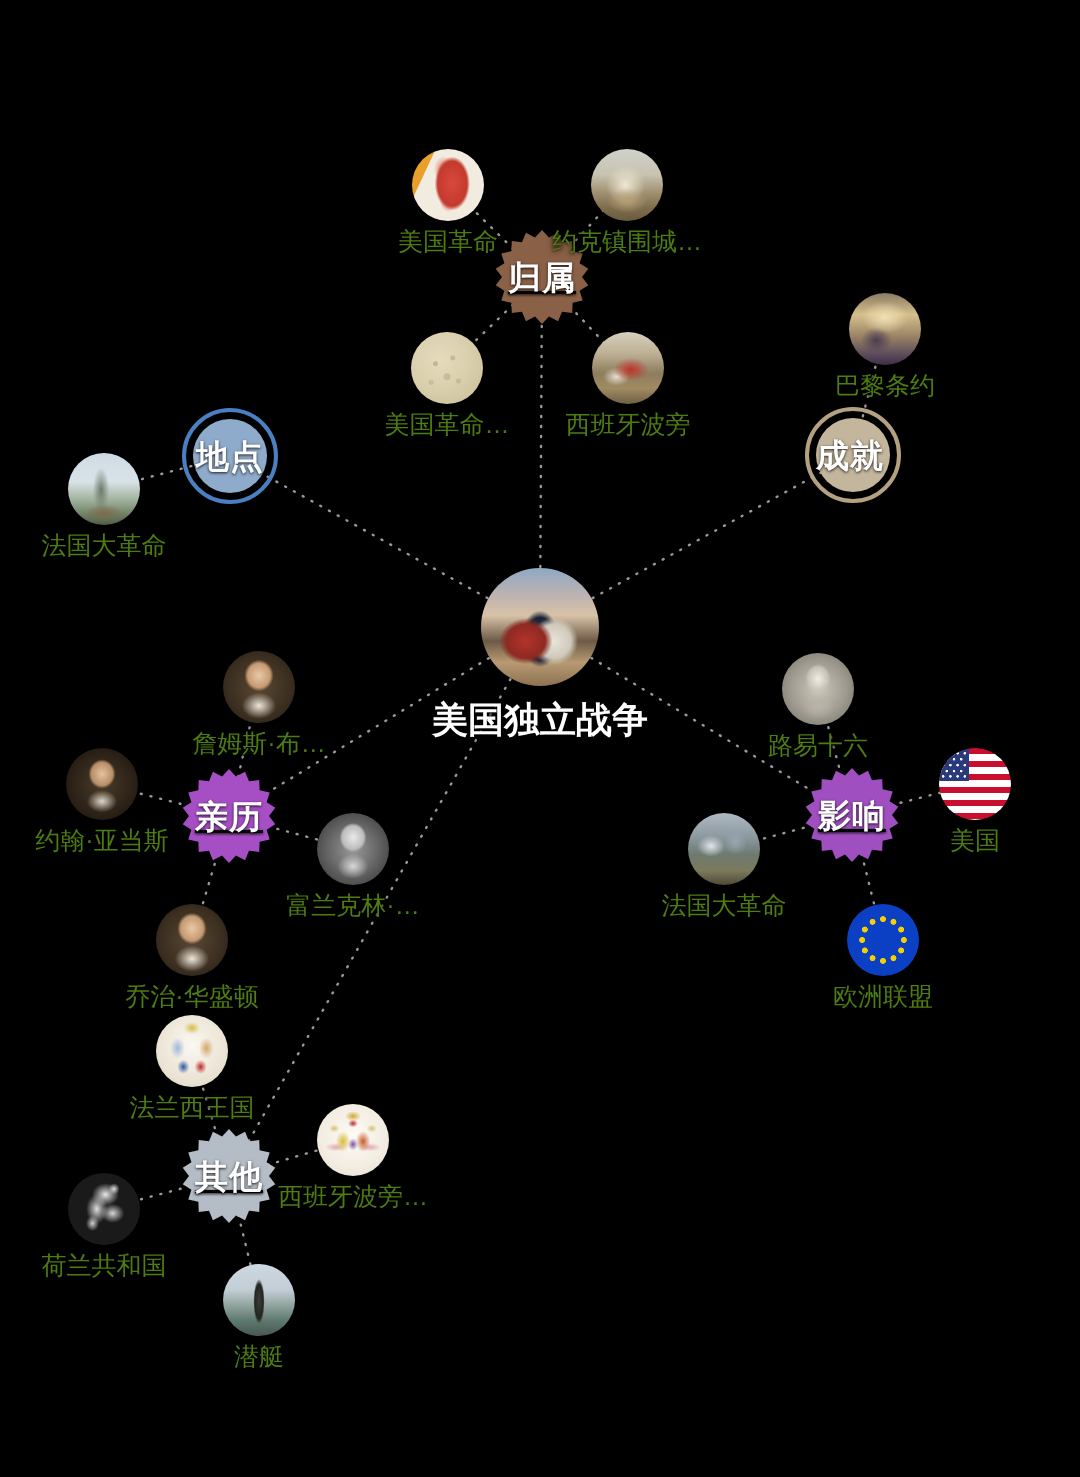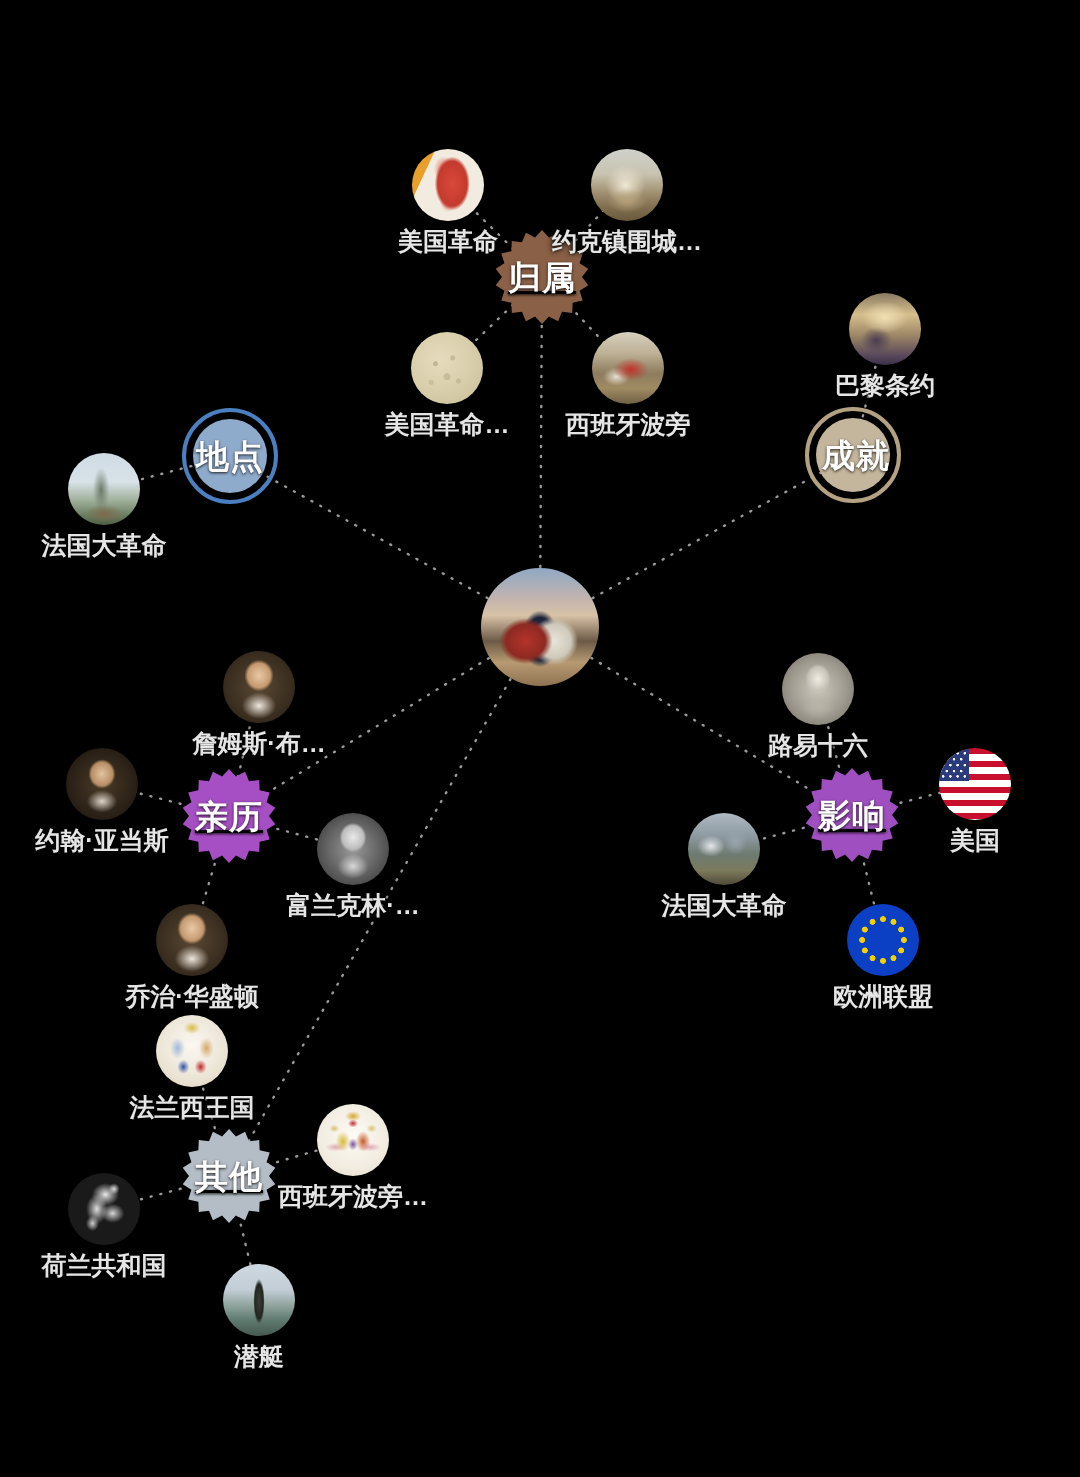--- a/index.html
+++ b/index.html
@@ -16,23 +16,23 @@
   .node{position:absolute;transform:translate(-50%,-50%);}
   .node .disc{
     border-radius:50%;
     overflow:hidden;
     position:relative;
     box-sizing:border-box;
   }
   .node .label{
     position:absolute;left:50%;transform:translateX(-50%);
     white-space:nowrap;
-    color:#e5e5e5;
+    color:#4d7c0f;
     text-shadow:0 0 3px #000,0 0 6px #000;
-    font-weight:700;
+    font-weight:400;
   }
 
   
   .entity .disc{width:72px;height:72px;}
   .entity .label{top:76px;font-size:25px;}
 
   
   .hub{position:absolute;transform:translate(-50%,-50%);}
   .hub .ringwrap{
     border-radius:50%;
@@ -290,21 +290,21 @@
       </div>
       <div class="hub" style="left: 230px; top: 456px;">
         <div class="ringwrap" style="width: 96px; height: 96px; border: 4px solid rgb(74, 127, 193); background: transparent;">
           <div style="width: 74px; height: 74px; border-radius: 50%; background: rgb(143, 171, 204); display: flex; align-items: center; justify-content: center;">
             <span class="htext">地点</span>
           </div>
         </div>
       </div>
       <div class="hub" style="left: 853px; top: 455px;">
         <div class="ringwrap" style="width: 96px; height: 96px; border: 4px solid rgb(179, 161, 129); background: transparent;">
-          <div style="width: 74px; height: 74px; border-radius: 50%; background: rgb(196, 182, 156); display: flex; align-items: center; justify-content: flex-end;">
+          <div style="width: 74px; height: 74px; border-radius: 50%; background: rgb(196, 182, 156); display: flex; align-items: center; justify-content: flex-start;">
             <span class="htext">成就</span>
           </div>
         </div>
       </div>
       <div class="hub" style="left: 229px; top: 816px;">
         <div class="scallop" style="width: 100px; height: 100px;">
           <svg width="100" height="100">
             <path d="M50.00,3.00L56.95,10.61L66.07,5.83L70.00,15.36L80.21,14.00L80.64,24.29L90.70,26.50L87.59,36.32L96.29,41.84L90.00,50.00L96.29,58.16L87.59,63.68L90.70,73.50L80.64,75.71L80.21,86.00L70.00,84.64L66.07,94.17L56.95,89.39L50.00,97.00L43.05,89.39L33.93,94.17L30.00,84.64L19.79,86.00L19.36,75.71L9.30,73.50L12.41,63.68L3.71,58.16L10.00,50.00L3.71,41.84L12.41,36.32L9.30,26.50L19.36,24.29L19.79,14.00L30.00,15.36L33.93,5.83L43.05,10.61Z" fill="#a64fc4"></path>
           </svg>
           <span class="htext">亲历</span>
@@ -393,15 +393,16 @@
       <div class="node entity" style="left: 104px; top: 1209px;">
         <div class="disc img-europe-map"></div>
         <div class="label">荷兰共和国</div>
       </div>
       <div class="node entity" style="left: 259px; top: 1300px;">
         <div class="disc img-submarine"></div>
         <div class="label">潜艇</div>
       </div>
       <div class="node" id="center-node" style="left: 540px; top: 627px;">
         <div class="disc img-cornwallis"></div>
+        <div class="label">美国独立战争</div>
       </div>
     </div>
 </div>
 
 </body></html>

